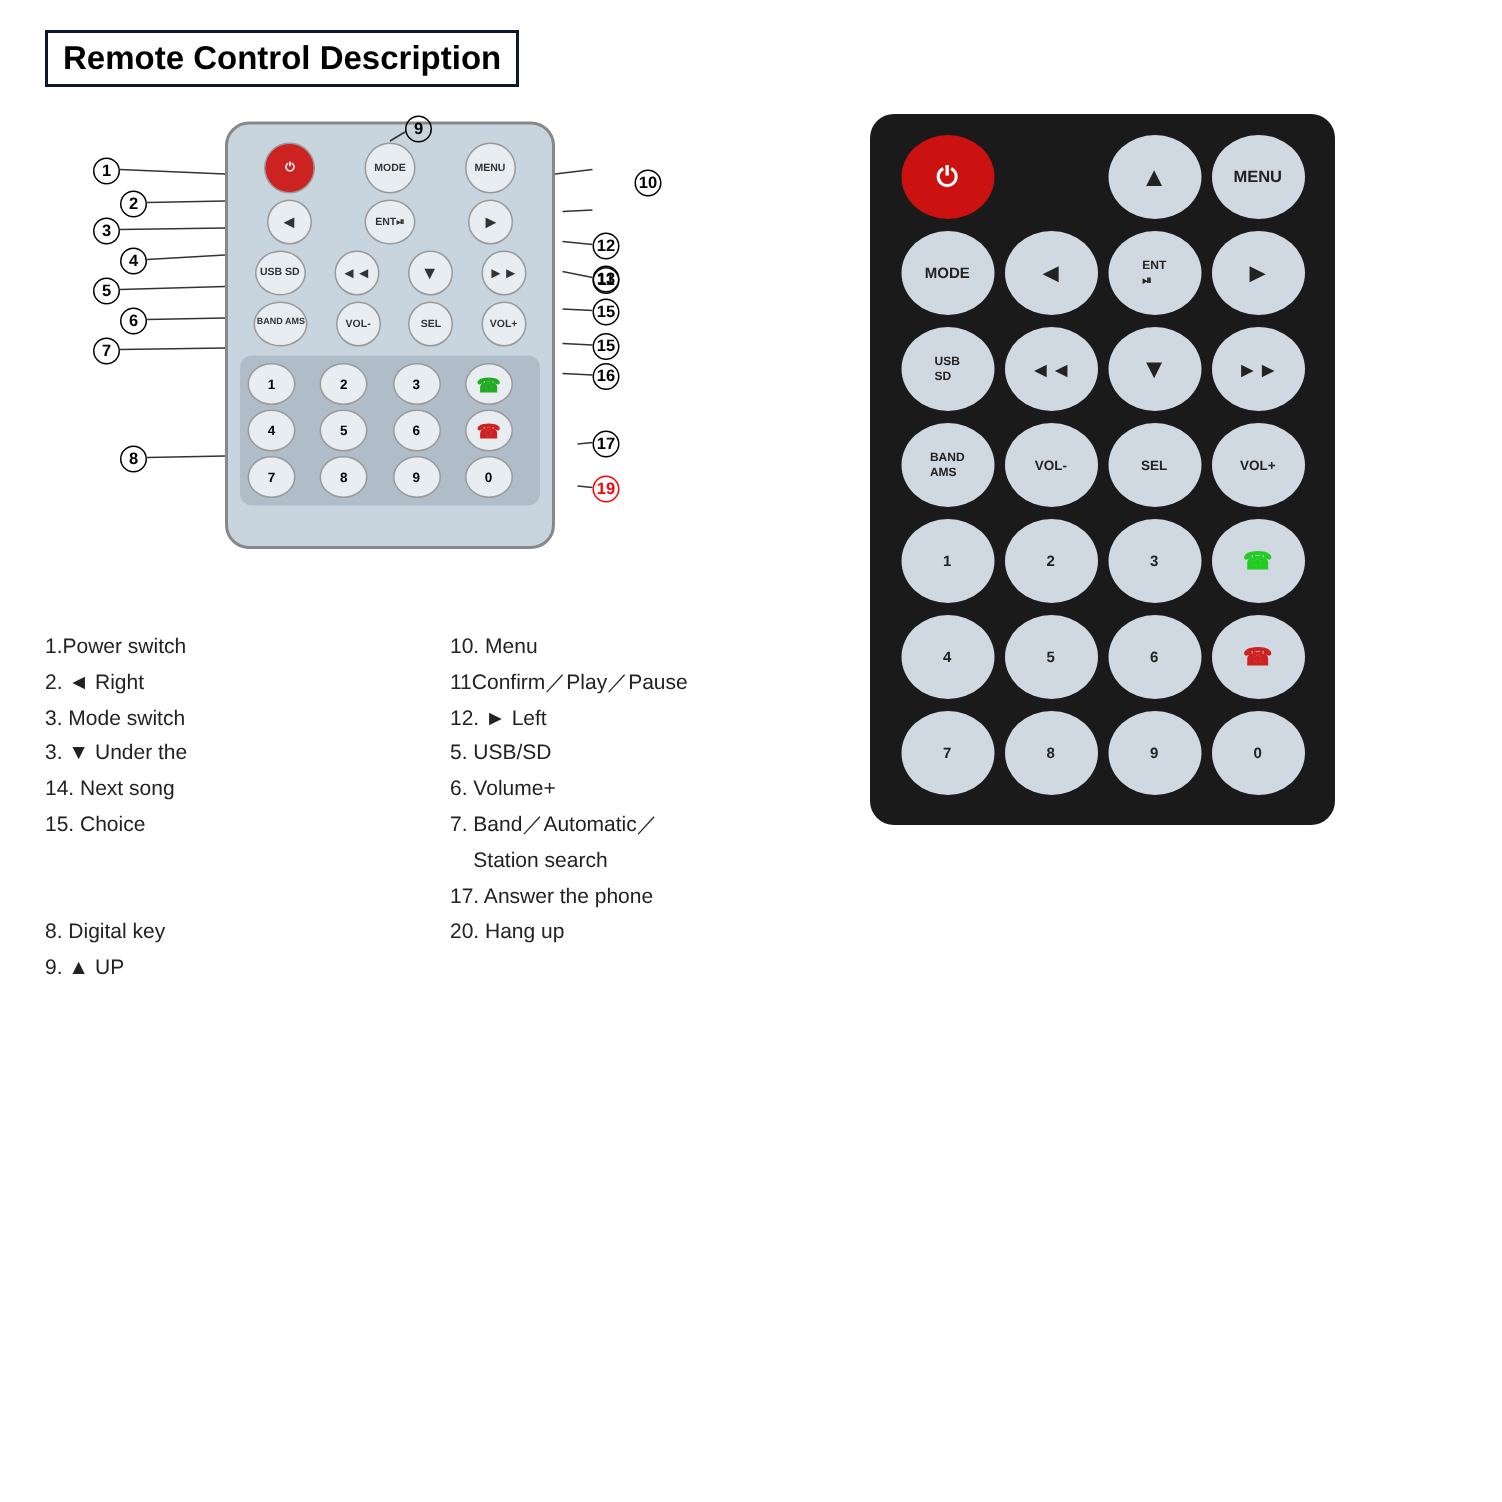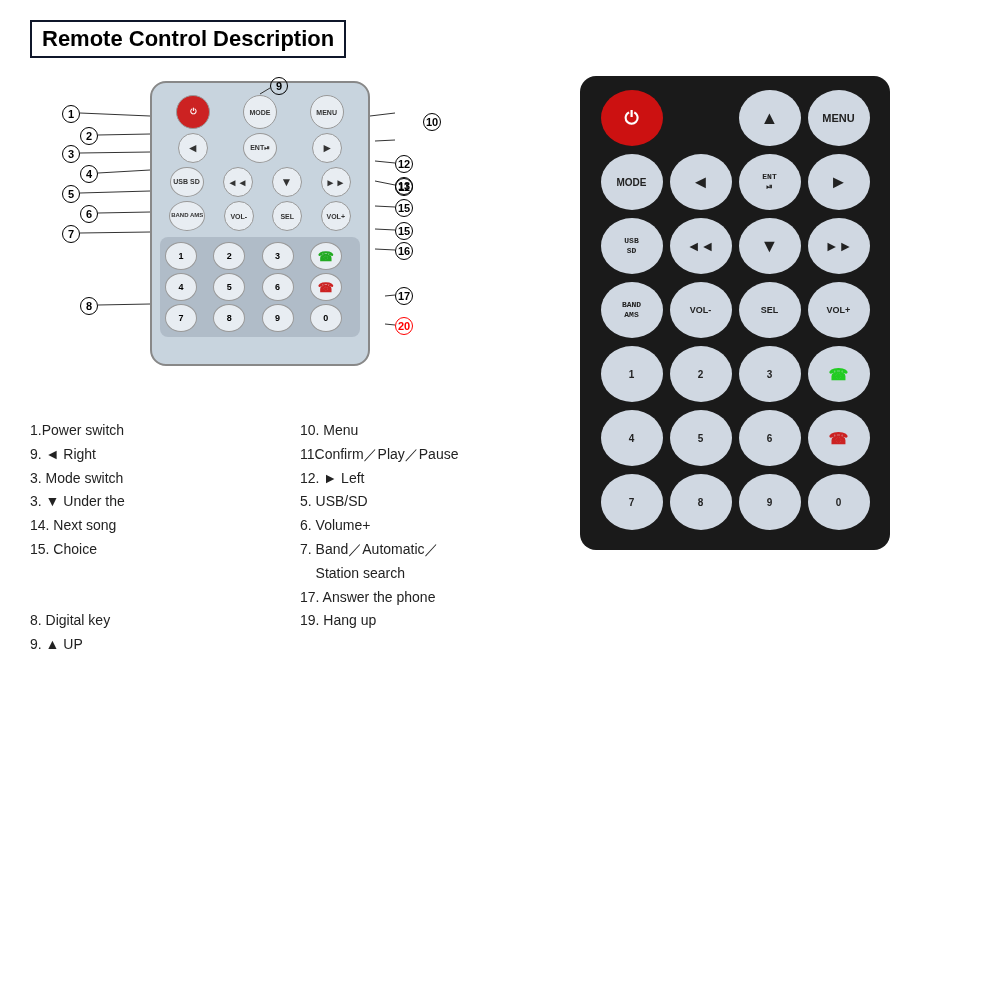--- a/index.html
+++ b/index.html
@@ -154,22 +154,21 @@
     }
 
     .r-btn.hangup-red {
       color: #cc2222;
       font-size: 16px;
     }
 
     .r-btn.multi-line {
       font-size: 8px;
       line-height: 1.3;
-      text-align: center;
-      font-family: Liberation Mono, monospace;
+      text-align: left;
     }
   </style>
 </head>
 <body>
 
 <div class="page-container">
   <div class="title">Remote Control Description</div>
 
   <div class="content-area">
 
@@ -235,21 +234,21 @@
         <div style="position:absolute; left:210px; top:0px;"><span class="callout-circle">9</span></div>
 
         <div style="position:absolute; left:335px; top:36px;margin-left:28px;"><span class="callout-circle">10</span></div>
         <div style="position:absolute; left:335px; top:55px;margin-top:46px;"><span class="callout-circle">11</span></div>
         <div style="position:absolute; left:335px; top:78px;"><span class="callout-circle">12</span></div>
         <div style="position:absolute; left:335px; top:100px;"><span class="callout-circle">13</span></div>
         <div style="position:absolute; left:335px; top:122px;"><span class="callout-circle">15</span></div>
         <div style="position:absolute; left:335px; top:145px;"><span class="callout-circle">15</span></div>
         <div style="position:absolute; left:335px; top:165px;"><span class="callout-circle">16</span></div>
         <div style="position:absolute; left:335px; top:210px;"><span class="callout-circle">17</span></div>
-        <div style="position:absolute; left:335px; top:240px;"><span class="callout-circle" style="border-color:red;color:red;">20</span></div>
+        <div style="position:absolute; left:335px; top:240px;"><span class="callout-circle" style="border-color:red;color:red;">19</span></div>
 
         <svg style="position:absolute;top:0;left:0;width:420px;height:310px;pointer-events:none;">
 
           <line x1="210" y1="12" x2="200" y2="18" stroke="#333" stroke-width="1"></line>
 
           <line x1="310" y1="40" x2="335" y2="37" stroke="#333" stroke-width="1"></line>
           <line x1="315" y1="65" x2="335" y2="64" stroke="#333" stroke-width="1"></line>
           <line x1="315" y1="85" x2="335" y2="87" stroke="#333" stroke-width="1"></line>
           <line x1="315" y1="105" x2="335" y2="109" stroke="#333" stroke-width="1"></line>
           <line x1="315" y1="130" x2="335" y2="131" stroke="#333" stroke-width="1"></line>
@@ -265,34 +264,34 @@
           <line x1="90" y1="115" x2="20" y2="117" stroke="#333" stroke-width="1"></line>
           <line x1="90" y1="136" x2="38" y2="137" stroke="#333" stroke-width="1"></line>
           <line x1="90" y1="156" x2="20" y2="157" stroke="#333" stroke-width="1"></line>
           <line x1="90" y1="228" x2="38" y2="229" stroke="#333" stroke-width="1"></line>
         </svg>
       </div>
 
       <div class="descriptions">
         <div class="desc-item">1.Power switch</div>
         <div class="desc-item">10. Menu</div>
-        <div class="desc-item">9. ◄ Right</div>
+        <div class="desc-item">2. ◄ Right</div>
         <div class="desc-item">11Confirm／Play／Pause</div>
         <div class="desc-item">3. Mode switch</div>
         <div class="desc-item">12. ► Left</div>
         <div class="desc-item">3. ▼ Under the</div>
         <div class="desc-item">5. USB/SD</div>
         <div class="desc-item">14. Next song</div>
         <div class="desc-item">6. Volume+</div>
         <div class="desc-item">15. Choice</div>
         <div class="desc-item">7. Band／Automatic／<br>&nbsp;&nbsp;&nbsp;&nbsp;Station search</div>
         <div style=""></div>
         <div class="desc-item">17. Answer the phone</div>
         <div class="desc-item">8. Digital key</div>
-        <div class="desc-item">19. Hang up</div>
+        <div class="desc-item">20. Hang up</div>
         <div class="desc-item">9. ▲ UP</div>
         <div></div>
       </div>
     </div>
 
     <div style="margin-top:0; margin-left:10px;">
       <div class="real-remote">
 
         <div class="remote-row">
           <div class="r-btn lg power-red">⏻</div>

